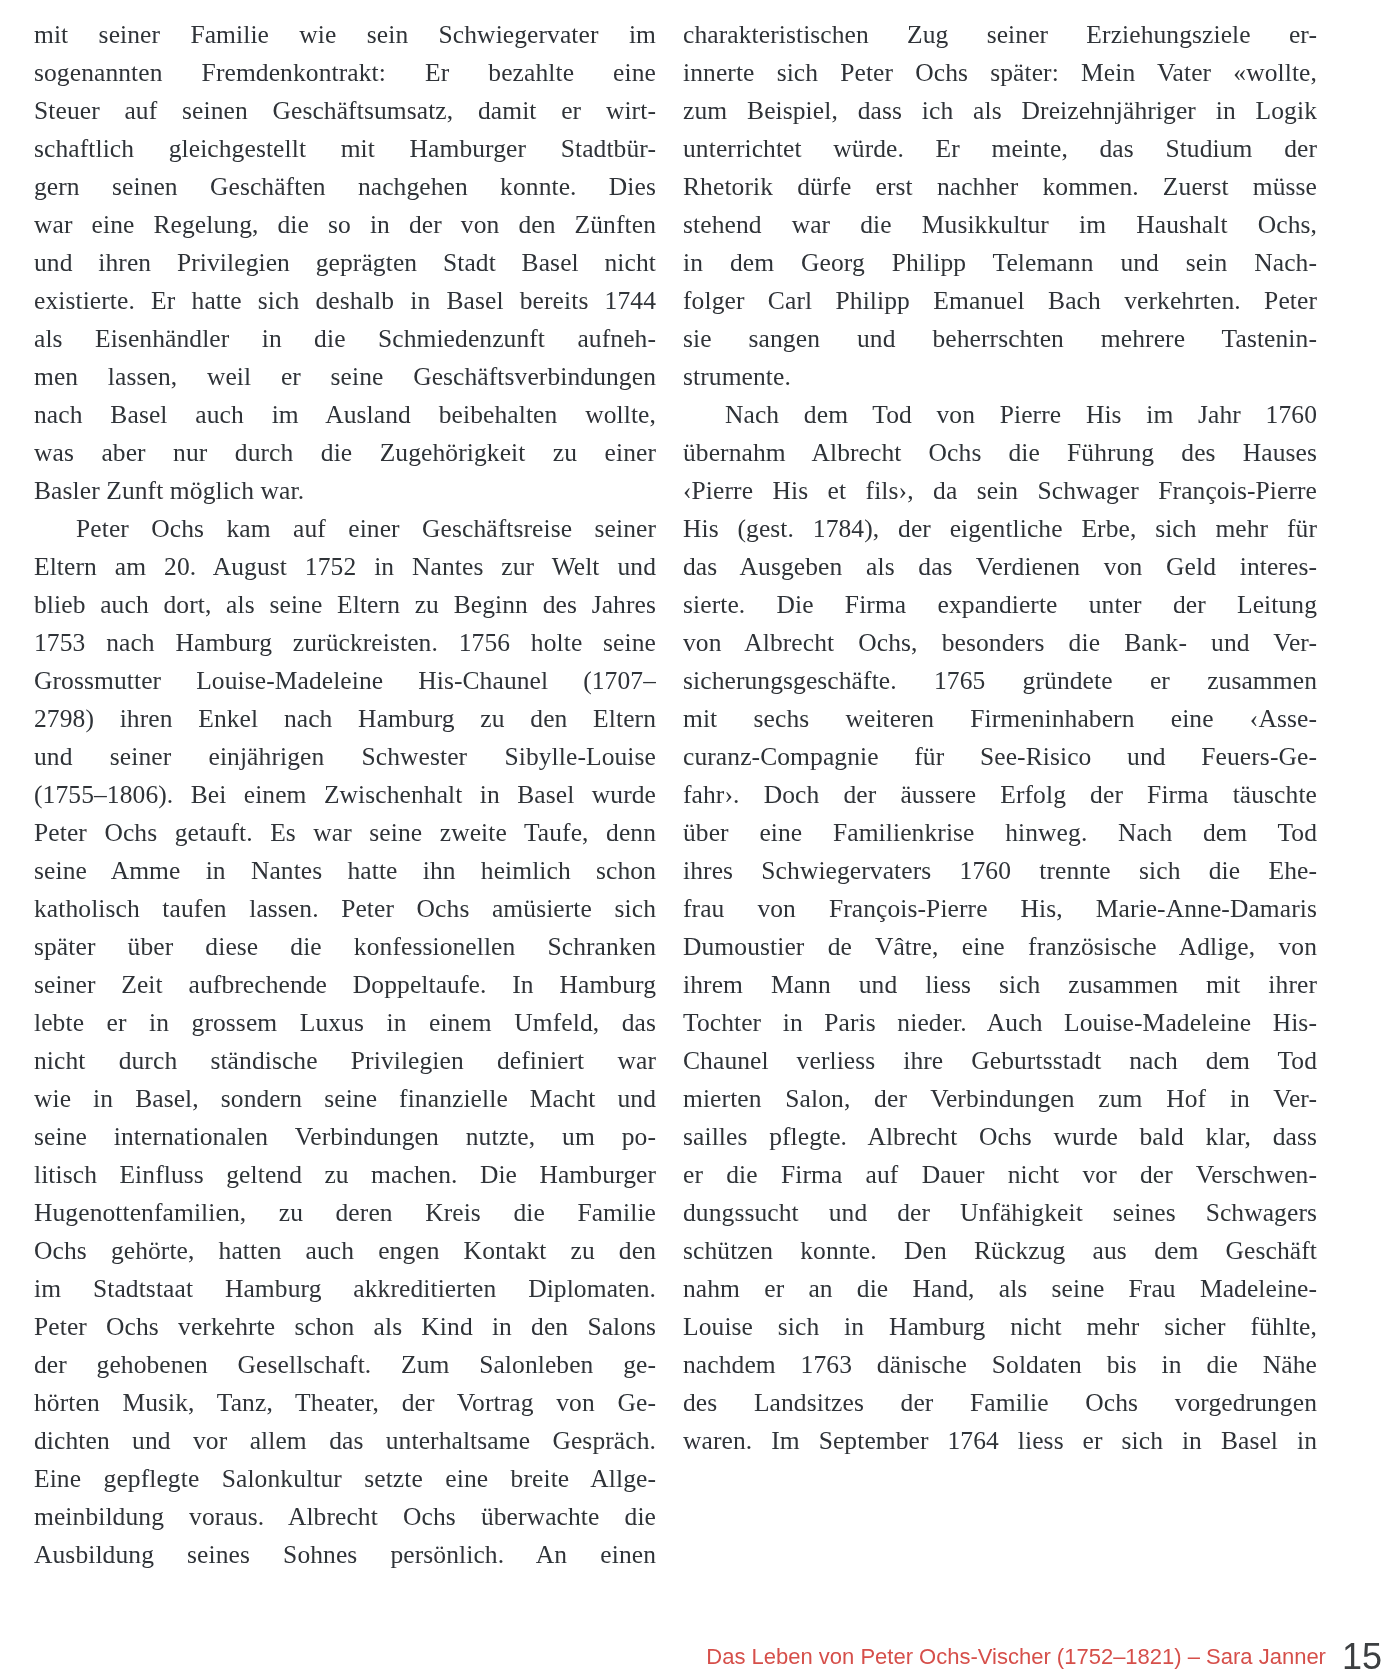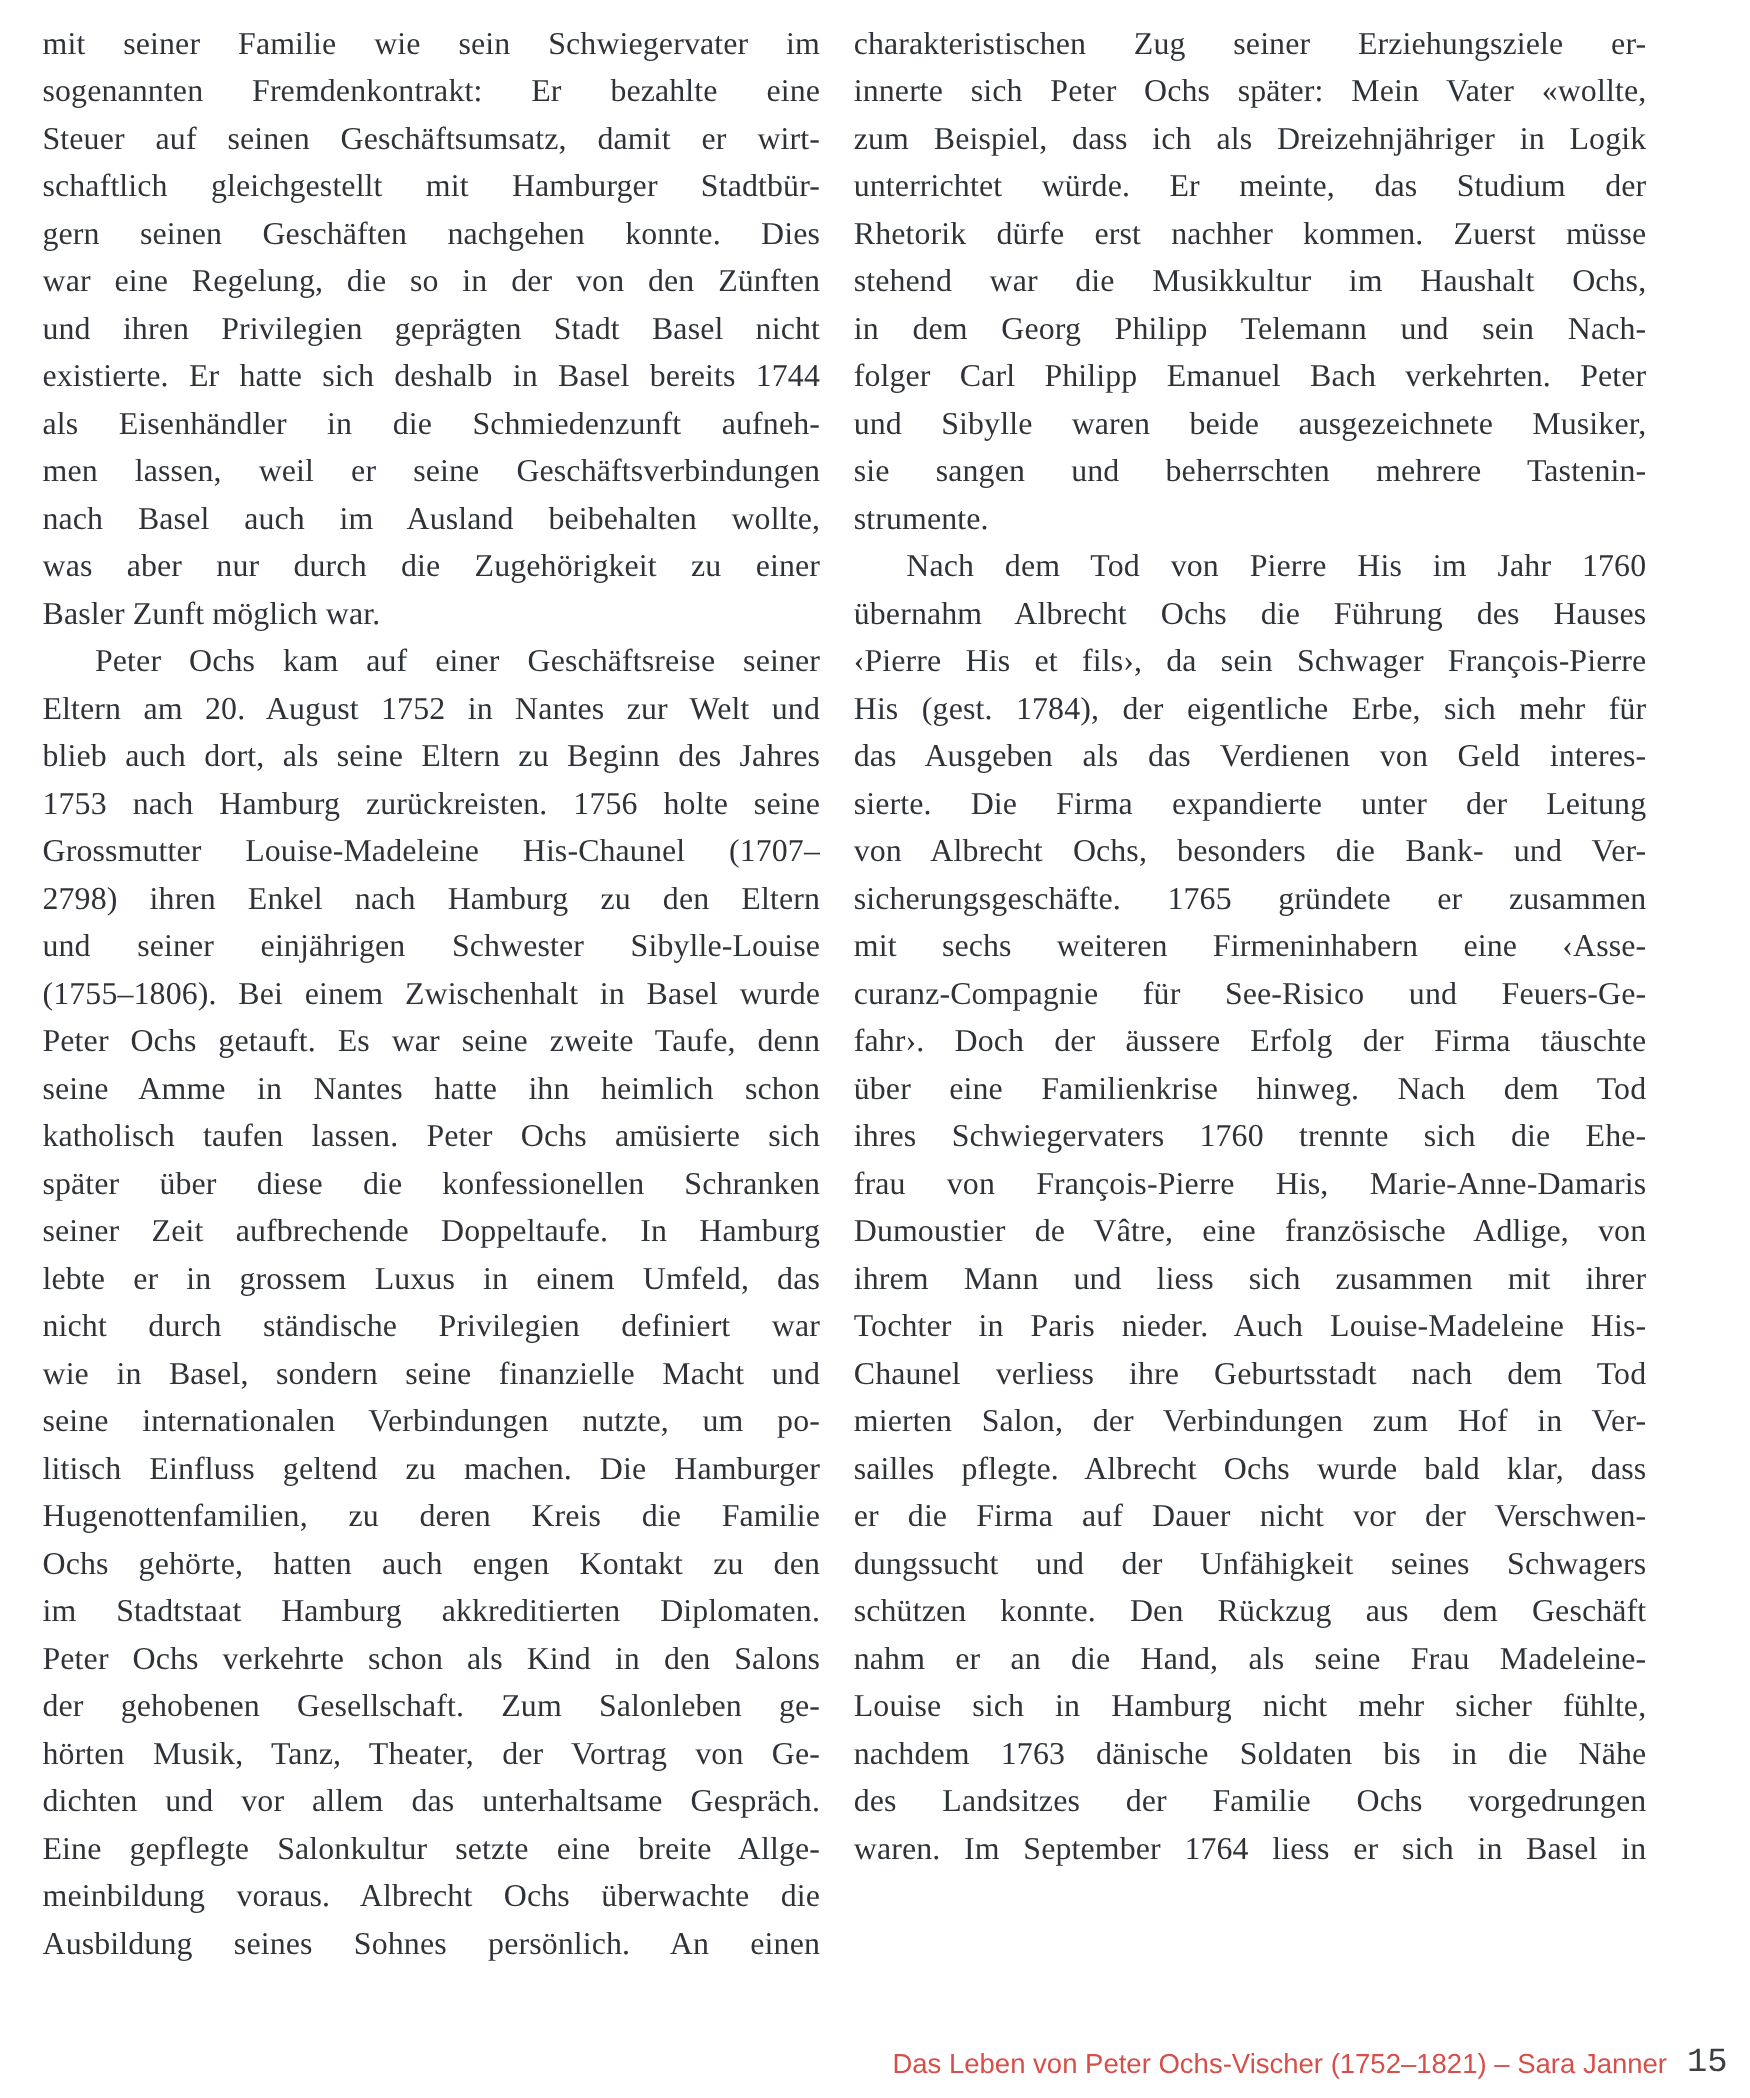--- a/index.html
+++ b/index.html
@@ -39,22 +39,21 @@
     align-items: center;
     gap: 16px;
     font-family: "Liberation Sans", sans-serif;
   }
   .running-title {
     color: #d64f4a;
     font-size: 22px;
   }
   .page-number {
     color: #3c3f41;
-    font-size: 27px;
-    font-family: Liberation Mono, monospace;
+    font-size: 36px;
   }
 </style>
 </head>
 <body>
 
 <div class="page">
   <main class="columns">
     <section class="col">
         <div class="line">mit seiner Familie wie sein Schwiegervater im</div>
         <div class="line">sogenannten Fremdenkontrakt: Er bezahlte eine</div>
@@ -100,21 +99,20 @@
       </section>
     <section class="col col-right">
         <div class="line">charakteristischen Zug seiner Erziehungsziele er-</div>
         <div class="line">innerte sich Peter Ochs später: Mein Vater «wollte,</div>
         <div class="line">zum Beispiel, dass ich als Dreizehnjähriger in Logik</div>
         <div class="line">unterrichtet würde. Er meinte, das Studium der</div>
         <div class="line">Rhetorik dürfe erst nachher kommen. Zuerst müsse</div>
         <div class="line">stehend war die Musikkultur im Haushalt Ochs,</div>
         <div class="line">in dem Georg Philipp Telemann und sein Nach-</div>
         <div class="line">folger Carl Philipp Emanuel Bach verkehrten. Peter</div>
-        <div class="line">und Sibylle waren beide ausgezeichnete Musiker,</div>
         <div class="line">sie sangen und beherrschten mehrere Tastenin-</div>
         <div class="line last">strumente.</div>
         <div class="line indent">Nach dem Tod von Pierre His im Jahr 1760</div>
         <div class="line">übernahm Albrecht Ochs die Führung des Hauses</div>
         <div class="line">‹Pierre His et fils›, da sein Schwager François-Pierre</div>
         <div class="line">His (gest. 1784), der eigentliche Erbe, sich mehr für</div>
         <div class="line">das Ausgeben als das Verdienen von Geld interes-</div>
         <div class="line">sierte. Die Firma expandierte unter der Leitung</div>
         <div class="line">von Albrecht Ochs, besonders die Bank- und Ver-</div>
         <div class="line">sicherungsgeschäfte. 1765 gründete er zusammen</div>

